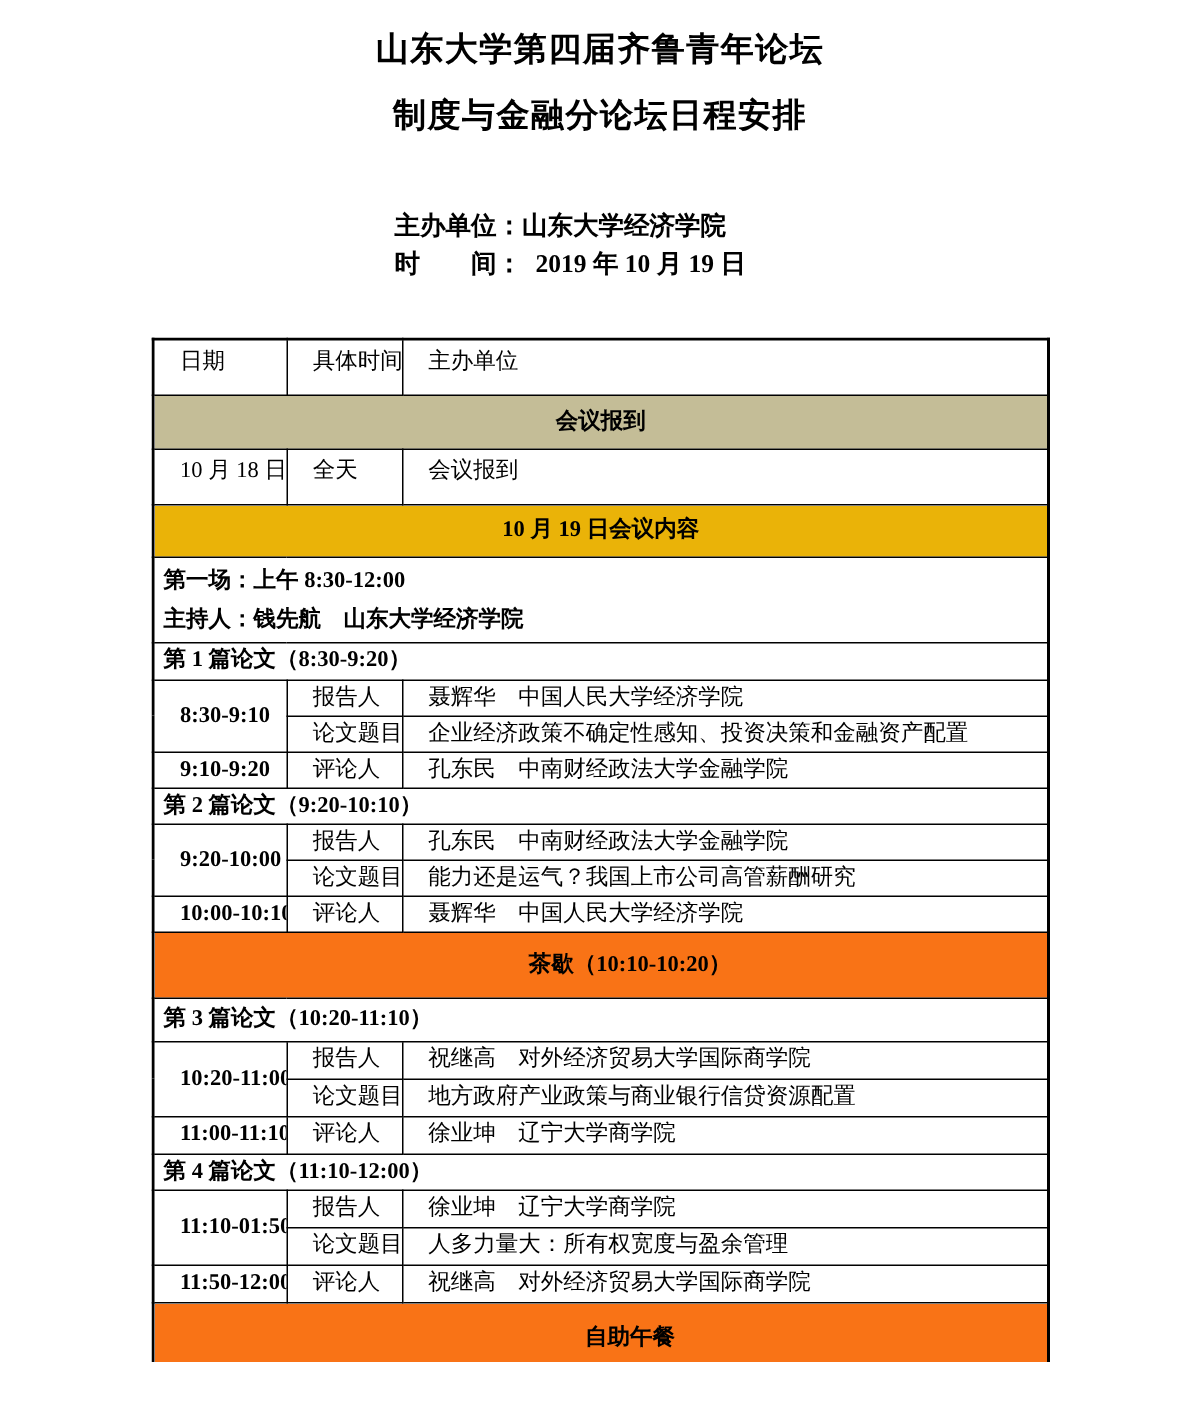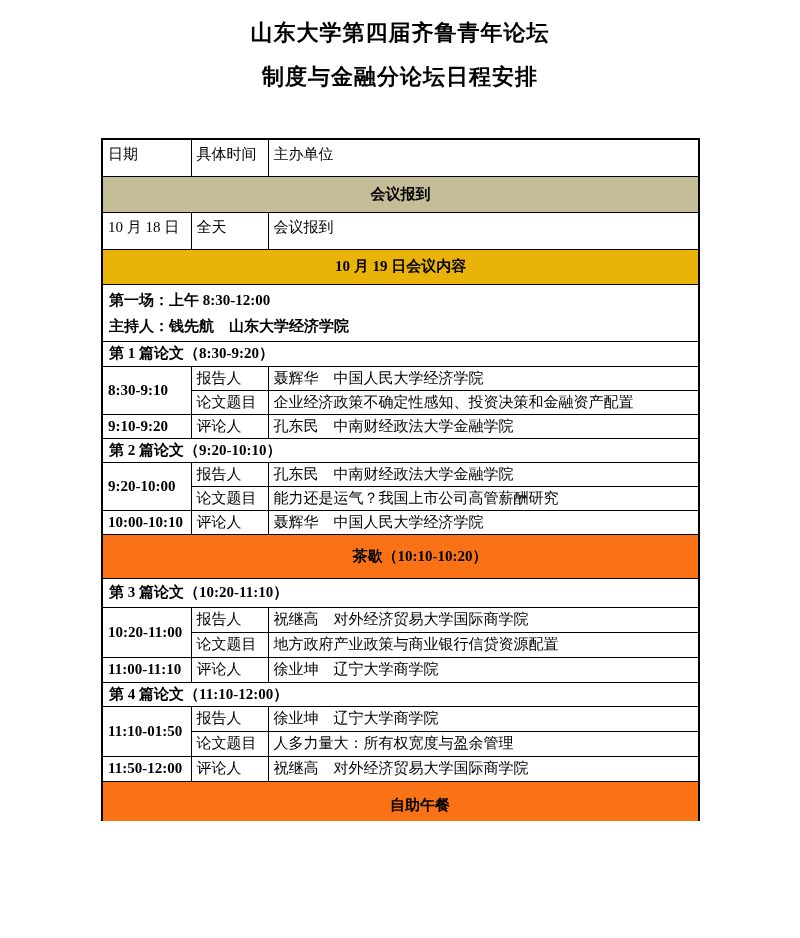--- a/index.html
+++ b/index.html
@@ -53,21 +53,21 @@
   table.schedule {
     border-collapse: collapse;
     table-layout: fixed;
     width: 597px;
     border: 2px solid #000;
   }
   table.schedule td {
     border: 1px solid #000;
     font-size: 15px;
     line-height: 19px;
-    padding: 2px 5px;
+    padding: 2px 17px;
     vertical-align: middle;
     overflow: hidden;
     white-space: nowrap;
   }
   tr.r-colhead { height: 37px; }
   tr.r-colhead td { vertical-align: top; padding-top: 5px; }
   tr.r-date { height: 37px; }
   tr.r-date td { vertical-align: top; padding-top: 5px; }
   tr.band td {
     text-align: center;
@@ -101,20 +101,22 @@
 </style>
 </head>
 <body>
 
 <div class="doc">
 
   <h1 class="title">山东大学第四届齐鲁青年论坛</h1>
   <h1 class="title second">制度与金融分论坛日程安排</h1>
 
   <div class="meta">
+    <div class="meta-line"><span>主办单位：</span><span>山东大学经济学院</span></div>
+    <div class="meta-line"><span>时　　间：</span><span class="gap-s">2019 年 10 月 19 日</span></div>
   </div>
 
   <div class="table-clip">
   <table class="schedule">
     <colgroup>
       <col style="width:89px">
       <col style="width:77px">
       <col style="width:431px">
     </colgroup>
 

